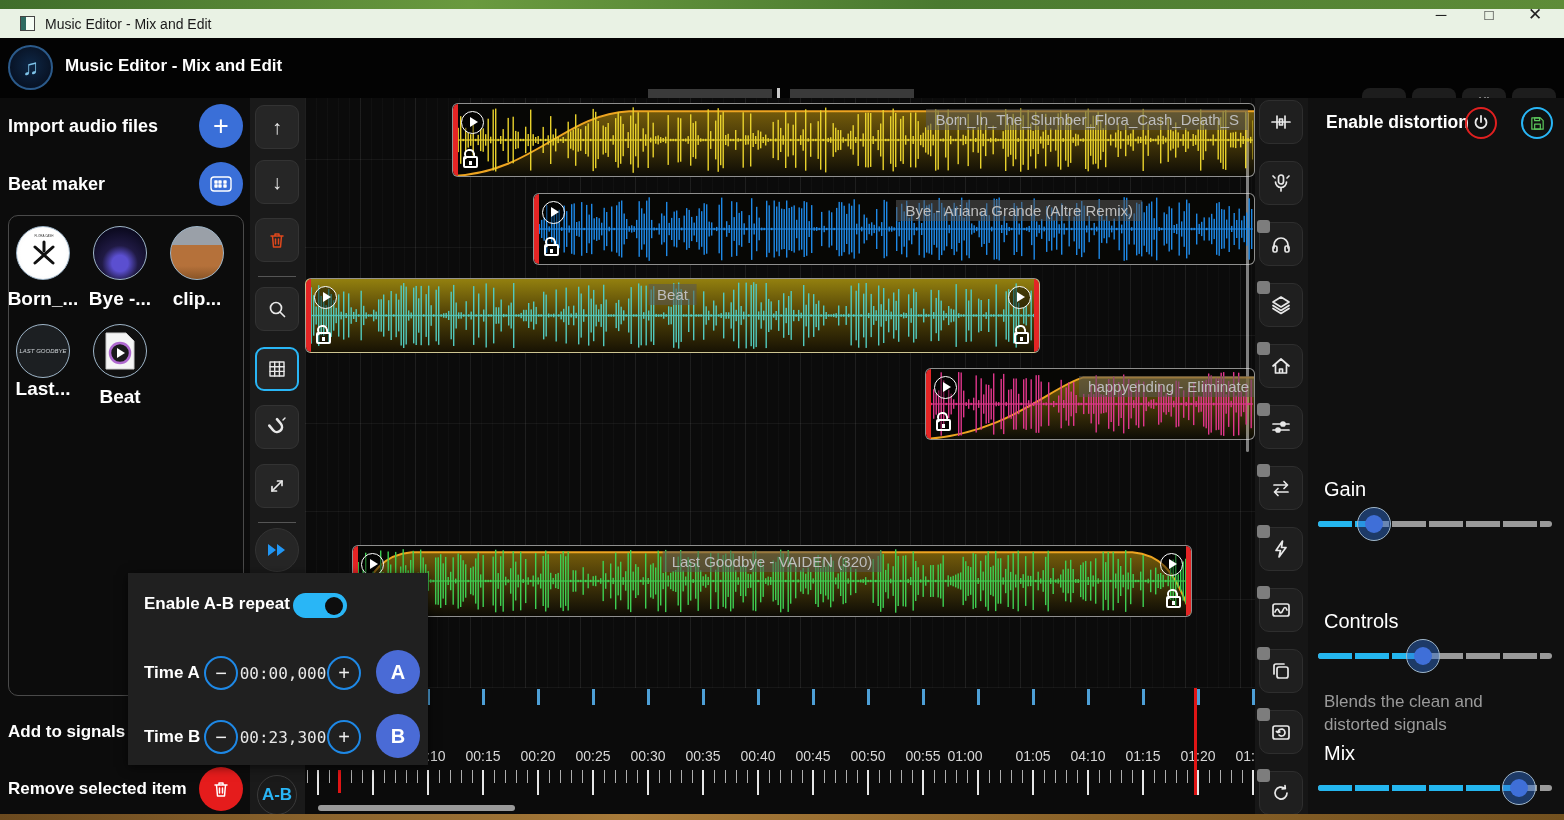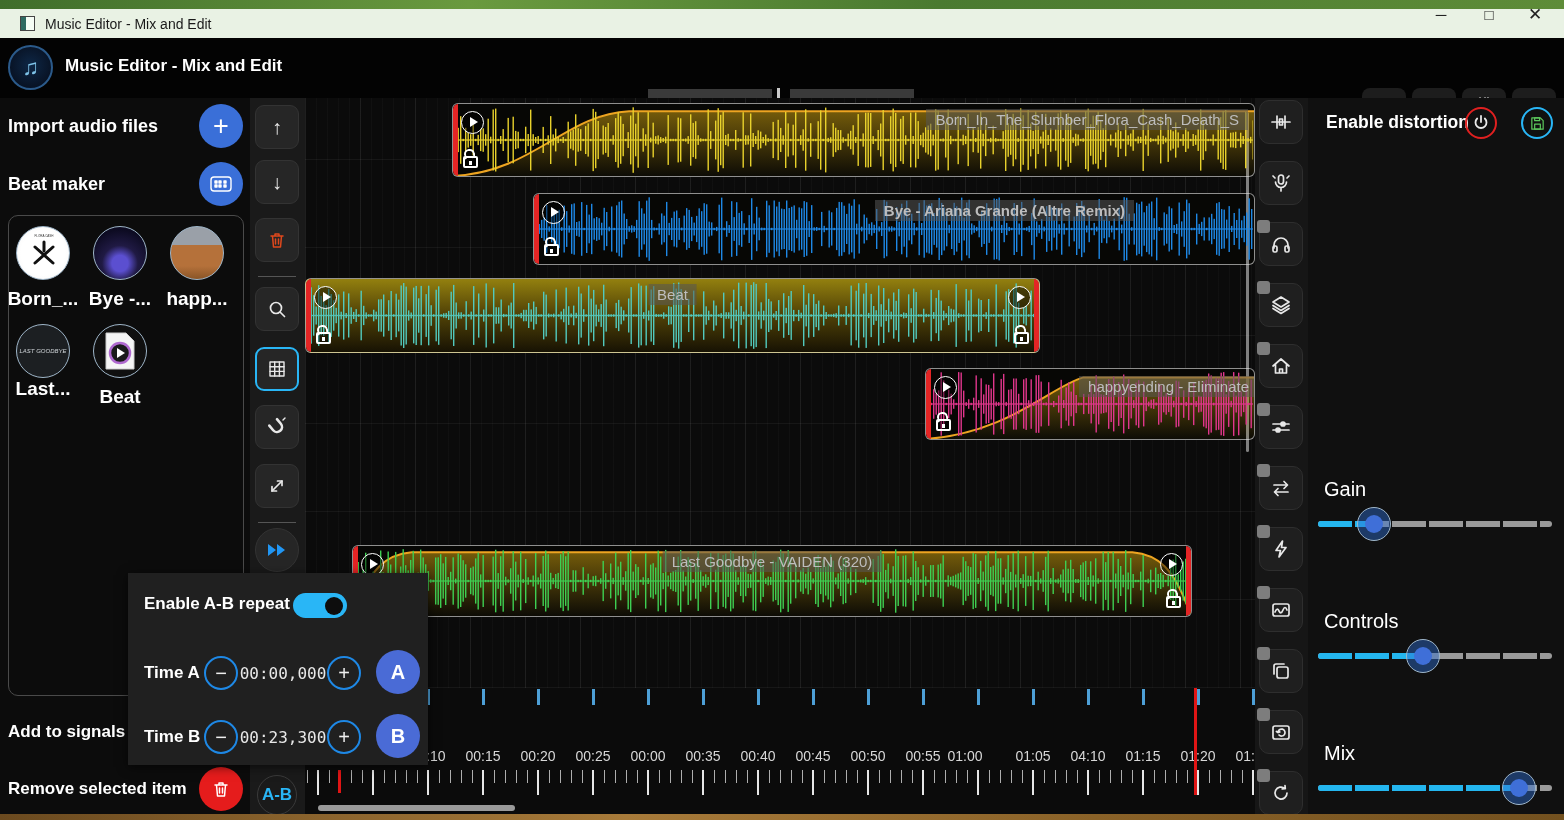--- a/index.html
+++ b/index.html
@@ -112,21 +112,21 @@
     transform:rotate(-8deg); }
   .lock-badge::after { content:""; position:absolute; left:4px; top:2.5px; width:2.5px; height:4px; background:#fff; }
   .lb-bl { left:10px; bottom:8px; } .lb-br { right:10px; bottom:8px; }
   #clip0 { left:147px; top:5px;  width:803px; height:74px; }
   #clip1 { left:228px; top:95px; width:722px; height:72px; }
   #clip2 { left:0px;  top:180px; width:735px; height:75px;
     background:linear-gradient(180deg,#93800f,#554607 45%,#171203); }
   #clip3 { left:620px; top:270px; width:330px; height:72px; }
   #clip4 { left:47px; top:447px; width:840px; height:72px; }
   #clip0 .clip-title { right:6px; top:5px; }
-  #clip1 .clip-title { right:120px; top:6px;font-weight:bold; }
+  #clip1 .clip-title { right:112px; top:6px; }
   #clip3 .clip-title { right:-4px; top:7px; }
   #vscroll { left:941px; top:14px; width:3px; height:340px; background:rgba(225,225,225,0.55); border-radius:2px; }
 
   
   #beats-row { left:0; top:590px; width:950px; height:18px; overflow:hidden; }
   .beat-tick { position:absolute; top:1px; width:2.5px; height:16px; background:#4d9fd6; }
   #labels-row { left:0; top:648px; width:950px; height:24px; overflow:hidden; color:#d8d8d8; font-size:14px; }
   .rlabel { position:absolute; top:2px; width:44px; text-align:center; }
   #ticks-row { left:0; top:672px; width:950px; height:27px; overflow:hidden; }
   .tick { position:absolute; top:0; background:#e6e6e6; }
@@ -271,21 +271,21 @@
   <div id="thumb-3" class="thumb abs">LAST GOODBYE</div>
   <div id="thumb-4" class="thumb abs">
     <svg width="34" height="40" viewBox="0 0 34 40">
         <path d="M3,2 h20 l8,8 v28 h-28 z" fill="#f5f5f5" stroke="#ccc"></path>
       <circle cx="17" cy="22" r="10" fill="#1a1a1a" stroke="#b06ad0" stroke-width="2.5"></circle>
       <path d="M14,17 l8,5 -8,5 z" fill="#fff"></path>
       </svg>
   </div>
   <div id="tlabel-0" class="thumb-label abs">Born_...</div>
   <div id="tlabel-1" class="thumb-label abs">Bye -...</div>
-  <div id="tlabel-2" class="thumb-label abs">happ...</div>
+  <div id="tlabel-2" class="thumb-label abs">clip...</div>
   <div id="tlabel-3" class="thumb-label abs">Last...</div>
   <div id="tlabel-4" class="thumb-label abs">Beat</div>
   <div id="add-label" class="side-label abs">Add to signals</div>
   <div id="remove-label" class="side-label abs">Remove selected item</div>
   <div id="remove-btn" class="abs">
     <svg class="ic" width="20" height="20" viewBox="0 0 20 20" style="stroke:#fff;stroke-width:1.5">
       <path d="M4,6 h12 M8,6 V4 h4 v2 M5.5,6 l1,11 h7 l1,-11"></path>
         <line x1="8.5" y1="9" x2="8.5" y2="14"></line>
         <line x1="11.5" y1="9" x2="11.5" y2="14"></line>
     </svg>
@@ -1811,21 +1811,21 @@
       <span class="beat-tick" style="left: 782px;"></span>
       <span class="beat-tick" style="left: 837px;"></span>
       <span class="beat-tick" style="left: 892px;"></span>
       <span class="beat-tick" style="left: 947px;"></span>
     </div>
   <div id="labels-row" class="abs">
       <span class="rlabel" style="left: 101px;">00:10</span>
       <span class="rlabel" style="left: 156px;">00:15</span>
       <span class="rlabel" style="left: 211px;">00:20</span>
       <span class="rlabel" style="left: 266px;">00:25</span>
-      <span class="rlabel" style="left: 321px;">00:00</span>
+      <span class="rlabel" style="left: 321px;">00:30</span>
       <span class="rlabel" style="left: 376px;">00:35</span>
       <span class="rlabel" style="left: 431px;">00:40</span>
       <span class="rlabel" style="left: 486px;">00:45</span>
       <span class="rlabel" style="left: 541px;">00:50</span>
       <span class="rlabel" style="left: 596px;">00:55</span>
       <span class="rlabel" style="left: 638px;">01:00</span>
       <span class="rlabel" style="left: 706px;">01:05</span>
       <span class="rlabel" style="left: 761px;">04:10</span>
       <span class="rlabel" style="left: 816px;">01:15</span>
       <span class="rlabel" style="left: 871px;">01:20</span>
@@ -2047,20 +2047,21 @@
   <div id="plabel-0" class="param-label abs">Gain</div>
   <div id="slider-0" class="slider abs param">
     <div class="fill" style="width: 24%;"></div>
     <div class="thumb" style="left: 24%;"></div>
   </div>
   <div id="plabel-1" class="param-label abs">Controls</div>
   <div id="slider-1" class="slider abs param">
     <div class="fill" style="width: 45%;"></div>
     <div class="thumb" style="left: 45%;"></div>
   </div>
+  <div id="desc-2" class="param-desc abs">Blends the clean and distorted signals</div>
   <div id="plabel-2" class="param-label abs">Mix</div>
   <div id="slider-2" class="slider abs param">
     <div class="fill" style="width: 86%;"></div>
     <div class="thumb" style="left: 86%;"></div>
   </div>
 </div>
 
 <div id="strip-bottom" class="abs"></div>
 
 </body></html>

